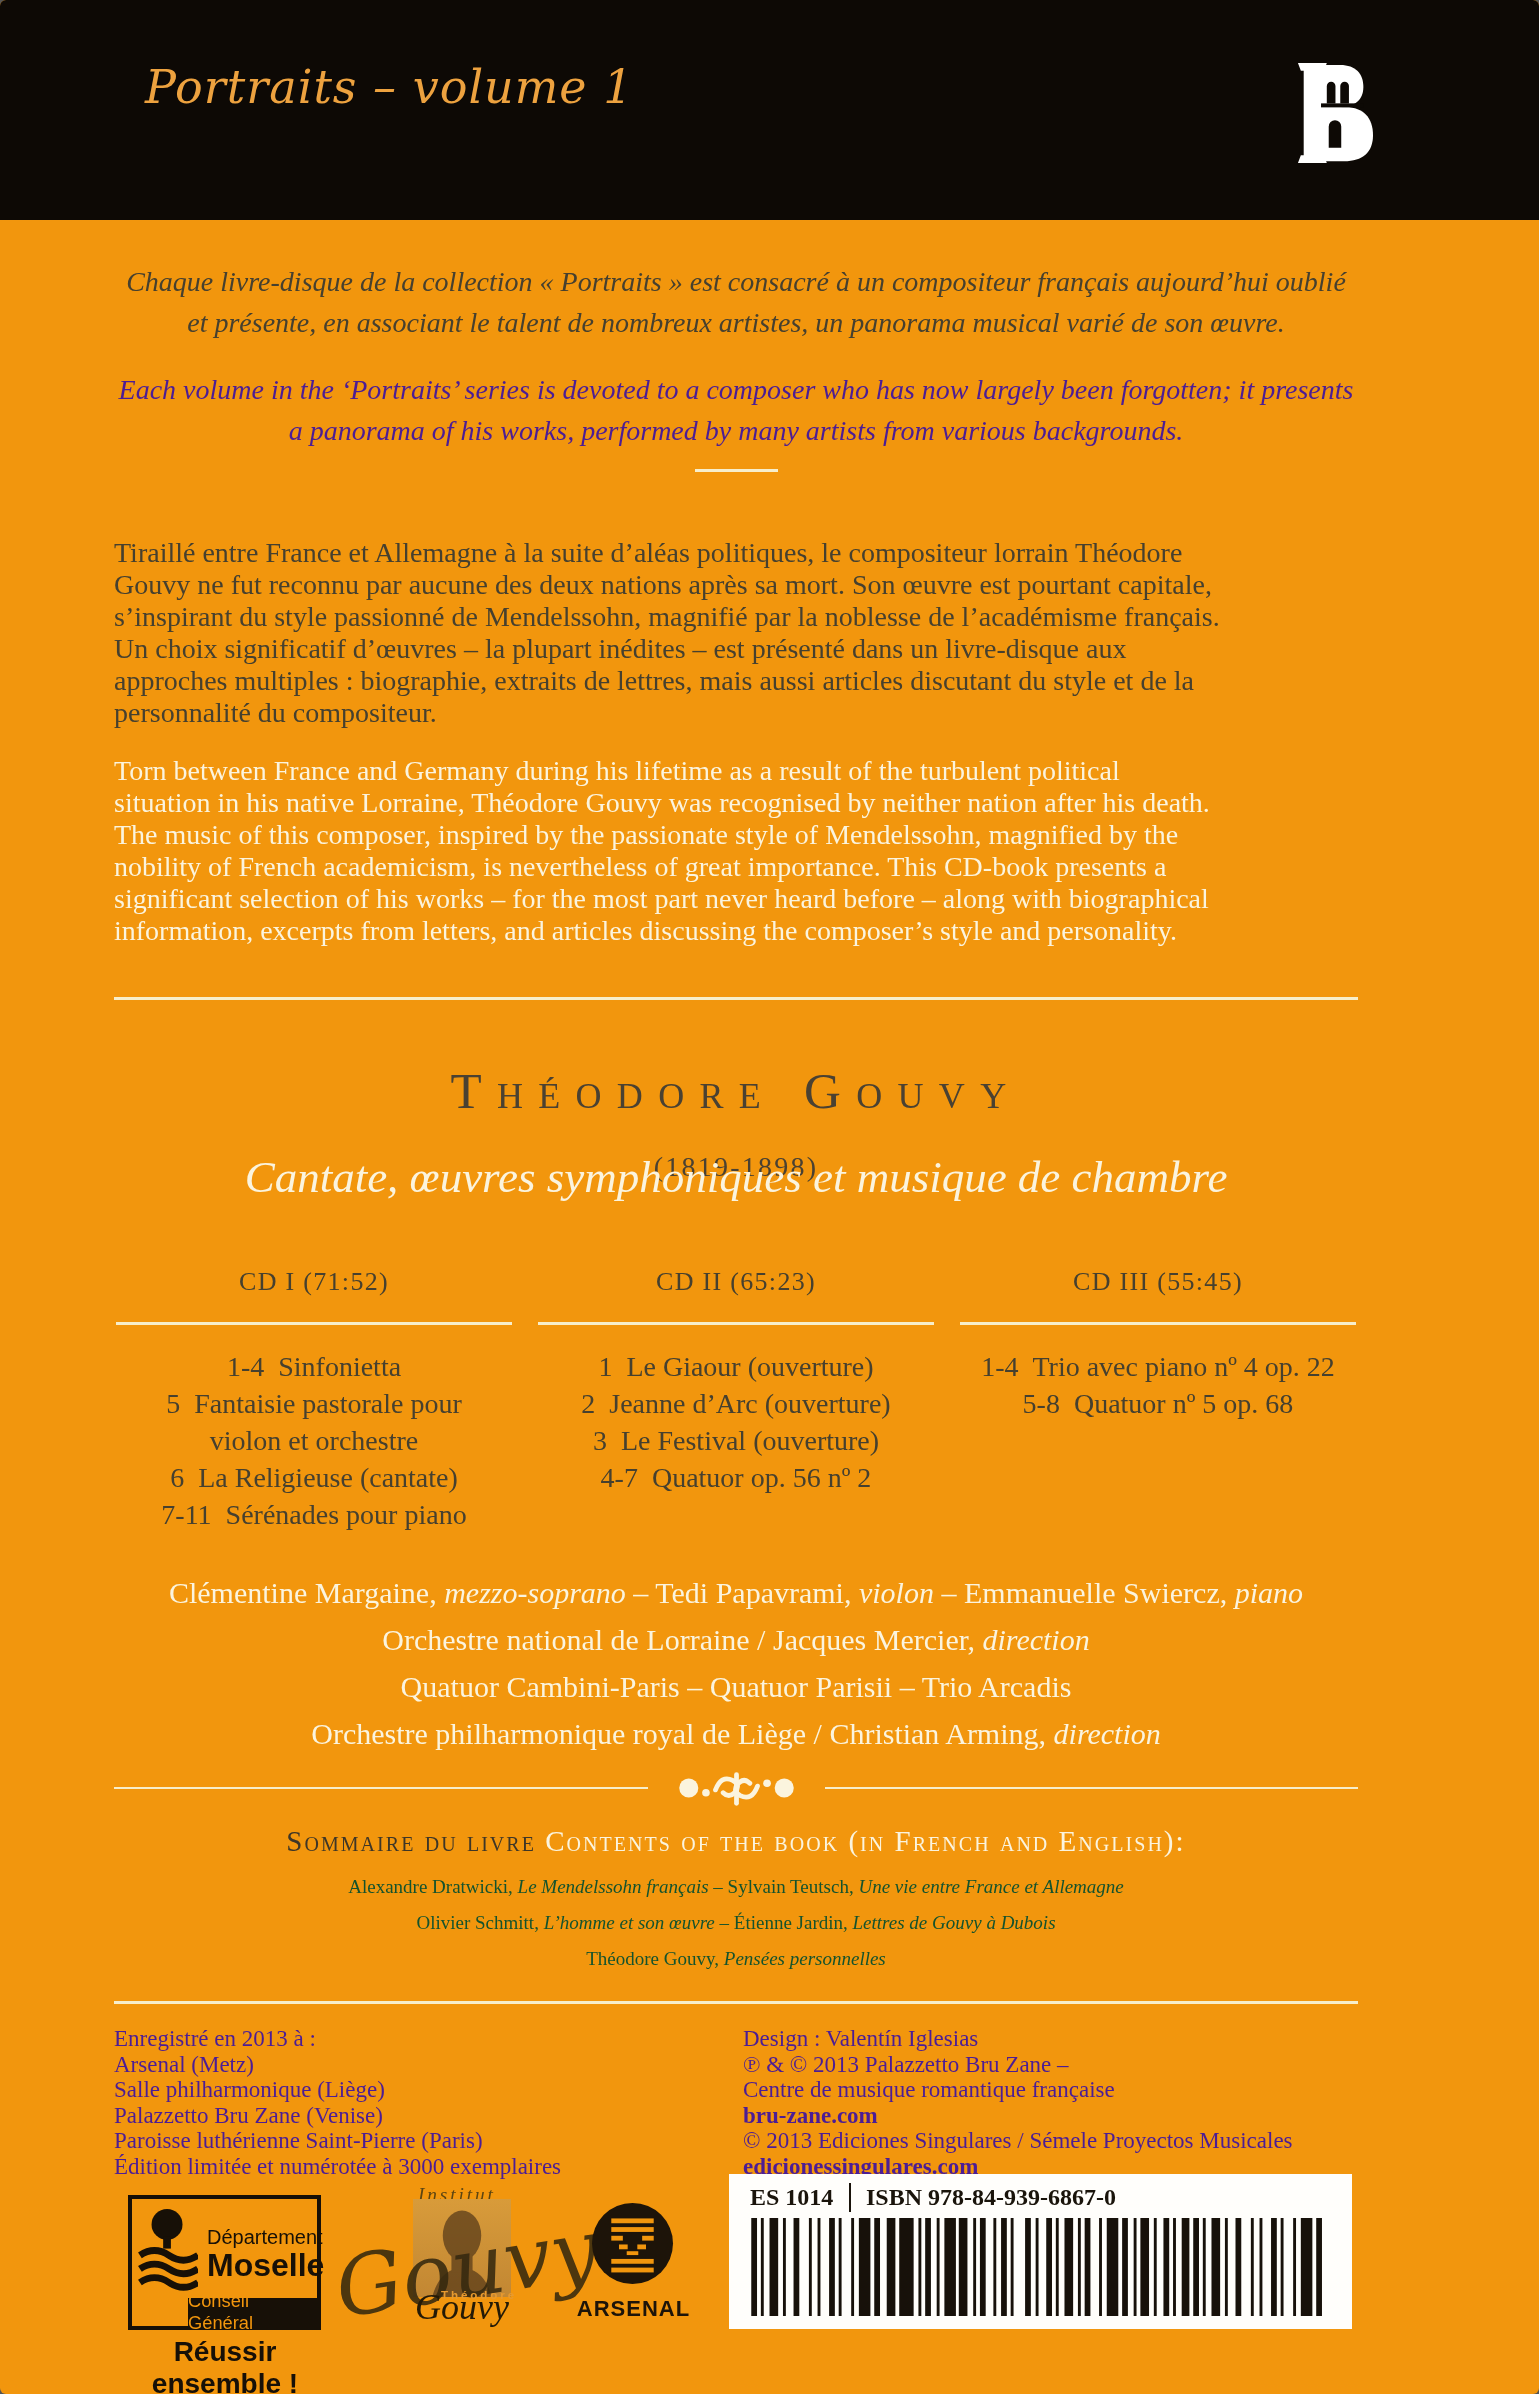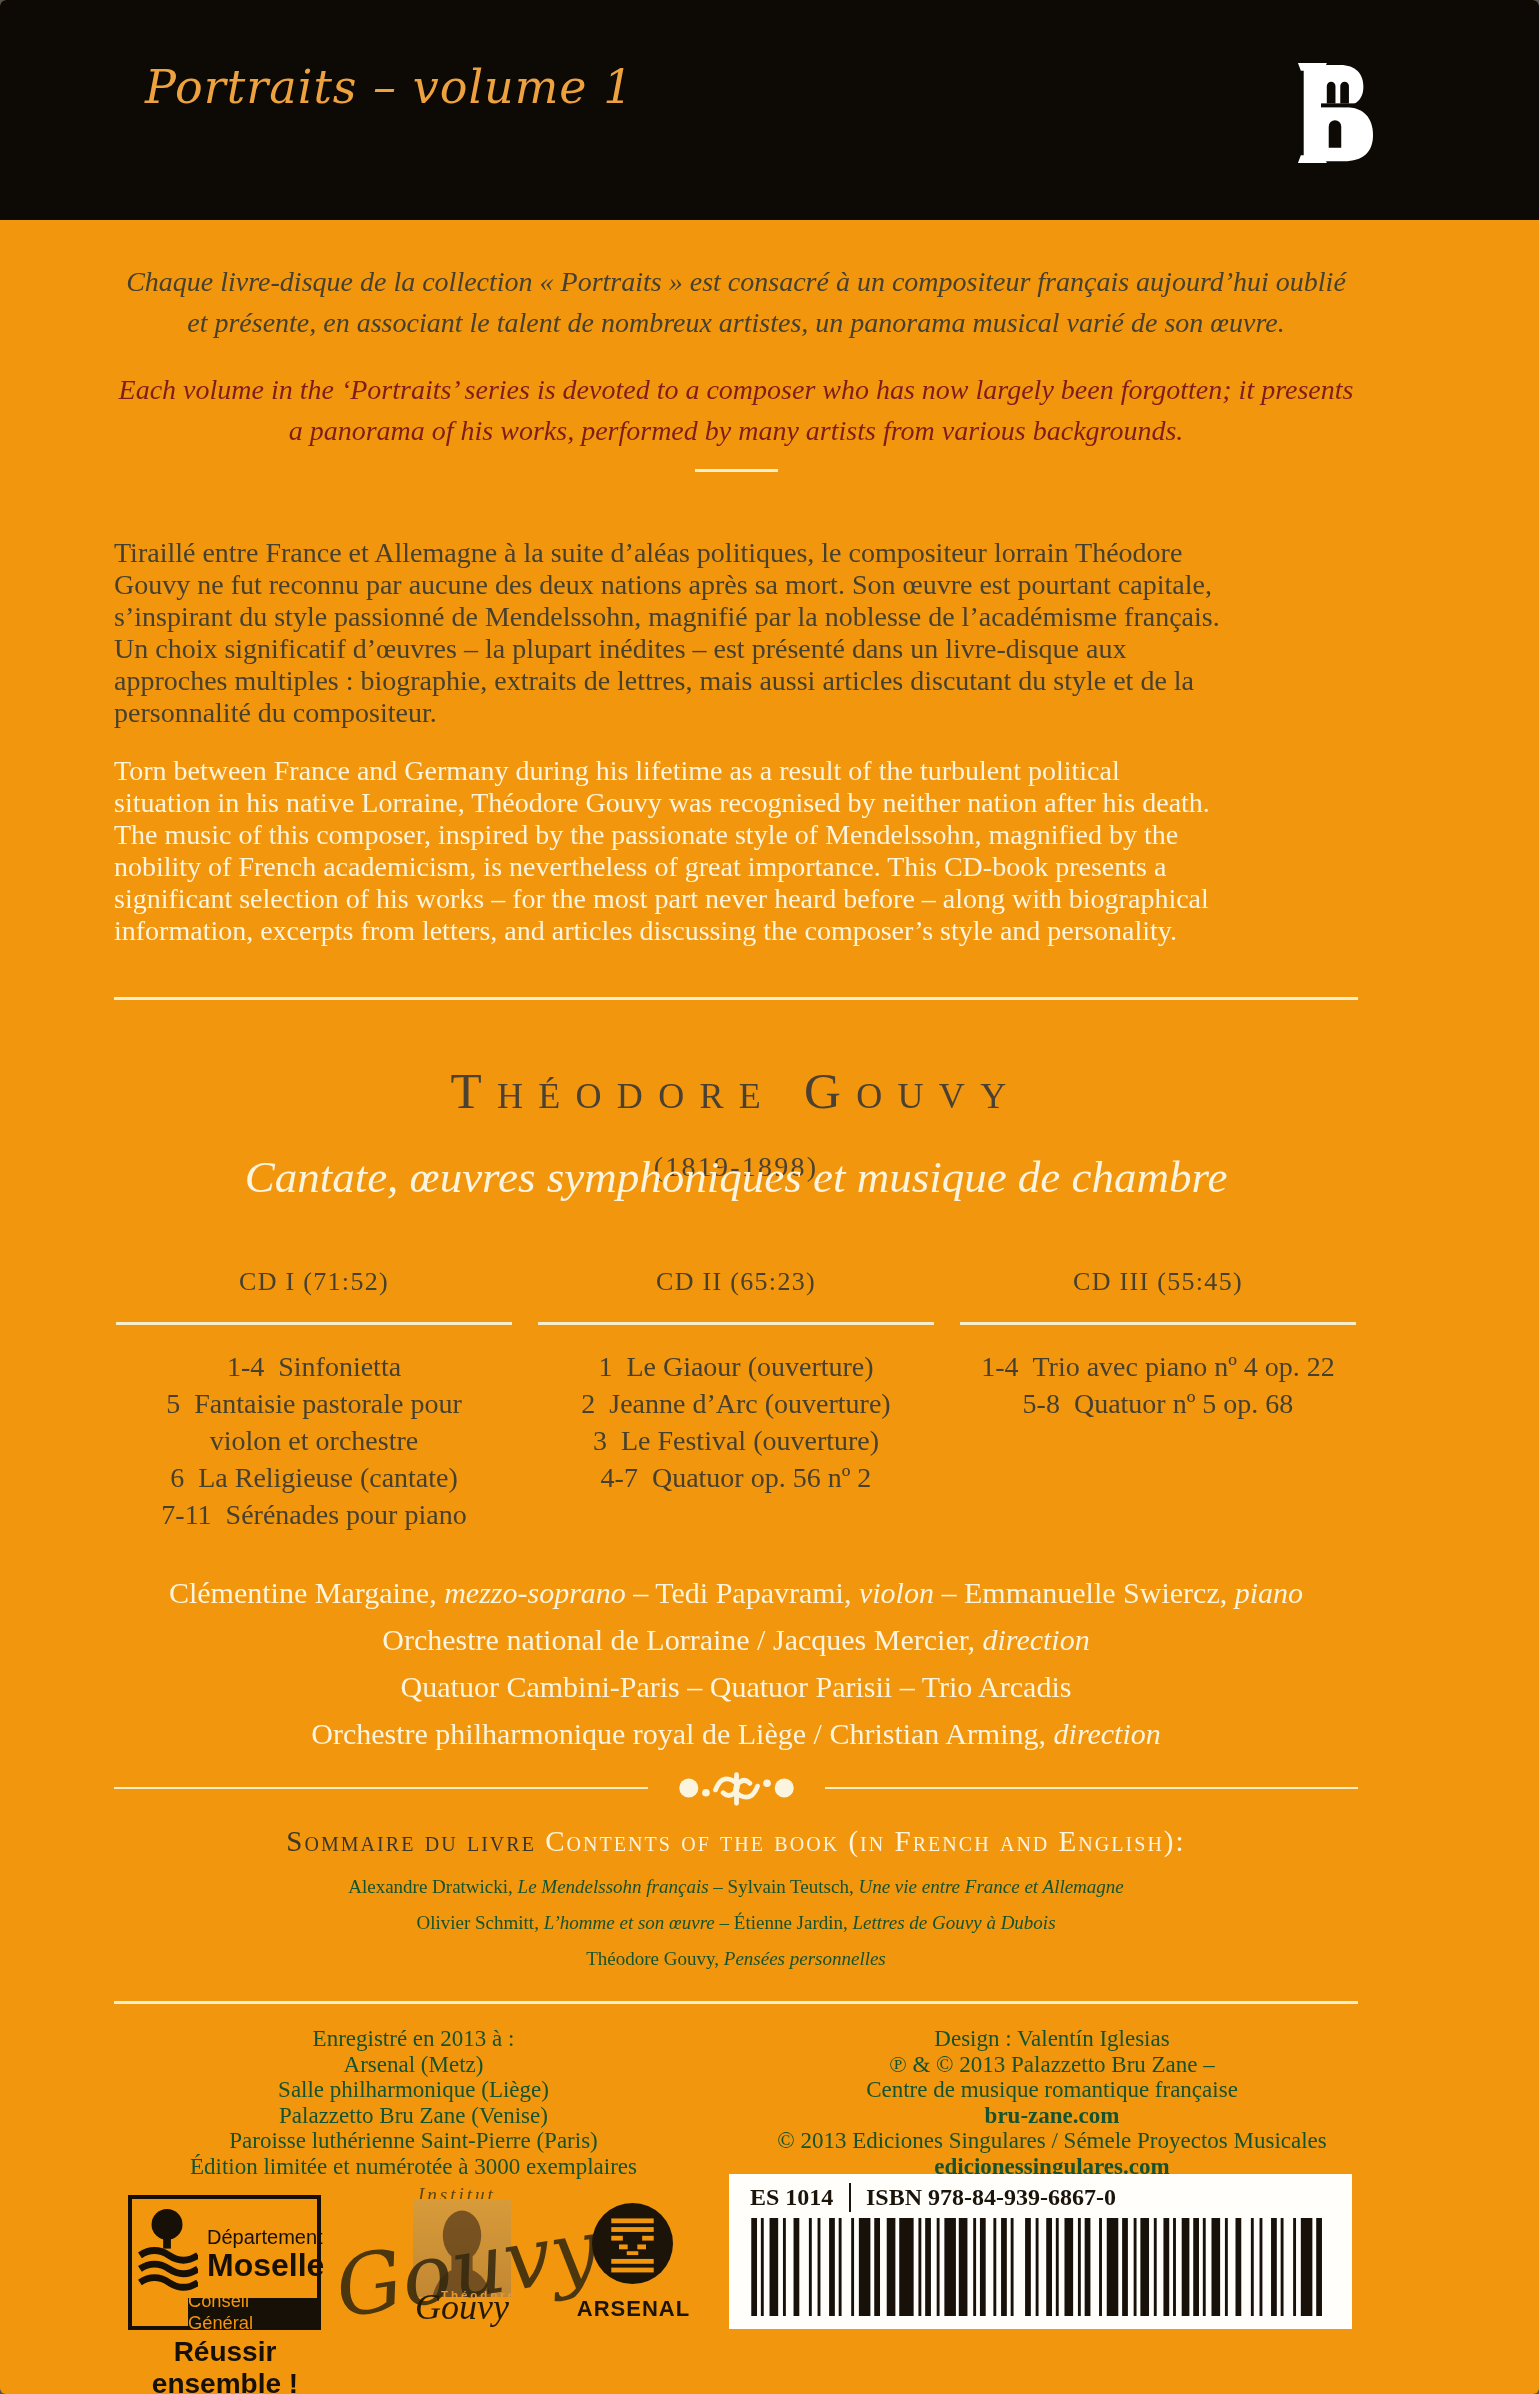--- a/index.html
+++ b/index.html
@@ -10,21 +10,21 @@
   .header{position:absolute;left:0;top:0;width:1539px;height:220px;background:#0D0905;}
   .series-title{position:absolute;left:145px;top:60px;font-style:italic;font-size:46px;
         color:#EDA23F;letter-spacing:1px;font-family:"DejaVu Serif","Liberation Serif",serif;}
   .bz-logo{position:absolute;right:166px;top:56px;width:77px;height:114px;}
 
   
   .band{position:absolute;left:114px;width:1244px;text-align:center;}
 
   .intro{font-style:italic;font-size:28px;line-height:41px;}
   .intro.fr{color:#46402F;}
-  .intro.en{color:#7f1d1d;}
+  .intro.en{color:#4c1d95;}
 
   .divider-short{position:absolute;left:695px;top:469px;width:83px;height:2.9px;background:#F7EECB;}
 
   .desc{position:absolute;left:114px;width:1255px;text-align:left;font-size:28px;line-height:32px;}
   .desc.fr{color:#46402F;}
   .desc.en{color:#FBF4DE;}
 
   .rule{position:absolute;left:114px;width:1244px;height:2.9px;background:#F7EECB;}
 
   .composer{font-variant:small-caps;font-size:51px;letter-spacing:0.30em;color:#4A4132;}
@@ -46,21 +46,21 @@
   .orn-row .l{flex:1;height:2.9px;background:#F7EECB;}
   .orn-row svg{margin:0 25px;}
 
   .book-heading{font-variant:small-caps;font-size:29px;letter-spacing:0.07em;}
   .book-heading .fr{color:#3E3627;}
   .book-heading .en{color:#FBF4DE;}
   .book-lines{font-size:19px;line-height:36px;color:#14532d;}
   .book-lines .it{font-style:italic;}
 
   
-  .credits{position:absolute;top:2026px;font-size:23px;line-height:25.6px;color:#14532d;text-align:center;}
+  .credits{position:absolute;top:2026px;font-size:23px;line-height:25.6px;color:#4c1d95;text-align:left;}
   .credits.left{left:114px;width:599px;}
   .credits.right{left:743px;width:618px;}
   .credits .bold{font-weight:bold;}
 
   
   .sans{font-family:"Liberation Sans","DejaVu Sans",sans-serif;}
 
   .moselle{position:absolute;left:128px;top:2195px;width:193px;height:135px;
            border:4.8px solid #171007;box-sizing:border-box;}
   .moselle .dep{position:absolute;left:75px;top:27px;font-size:20px;color:#171007;}

